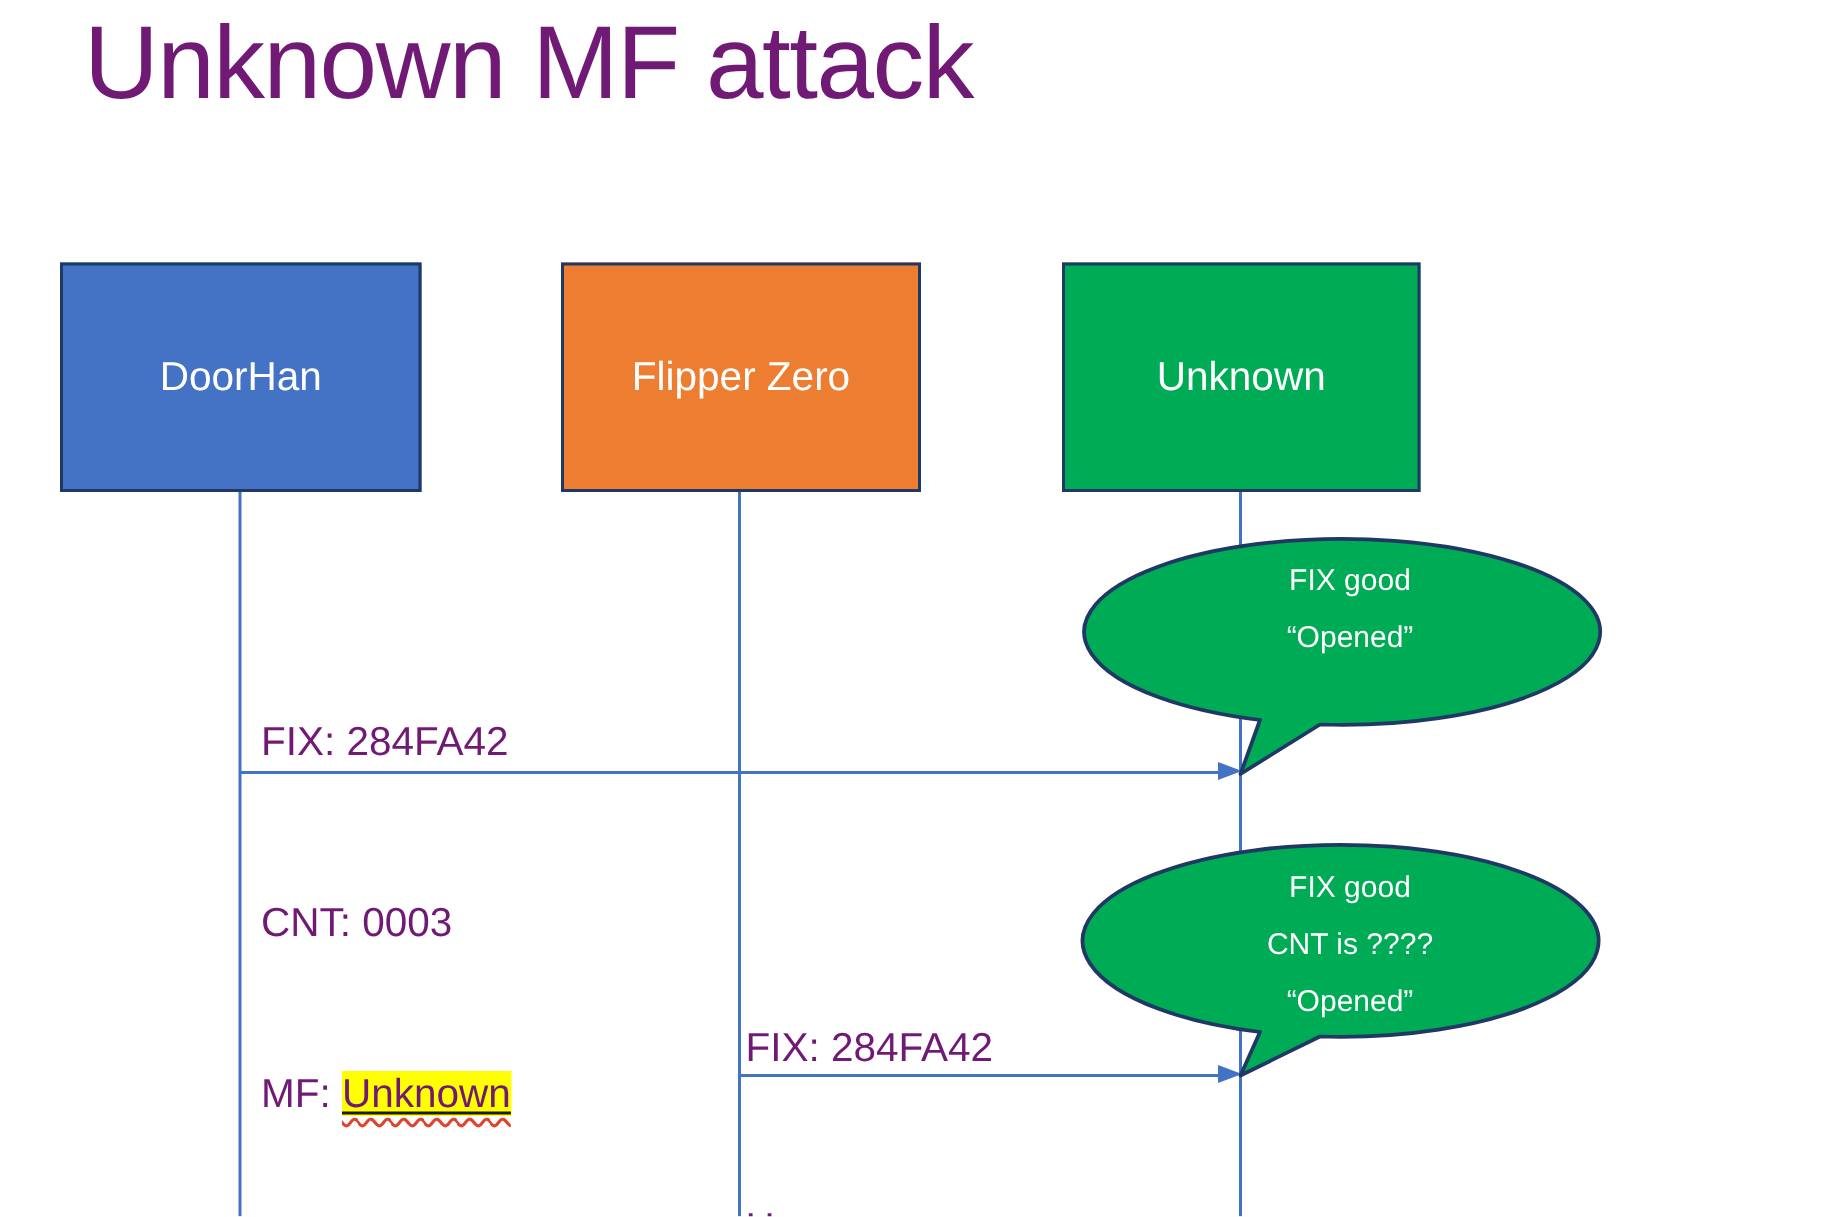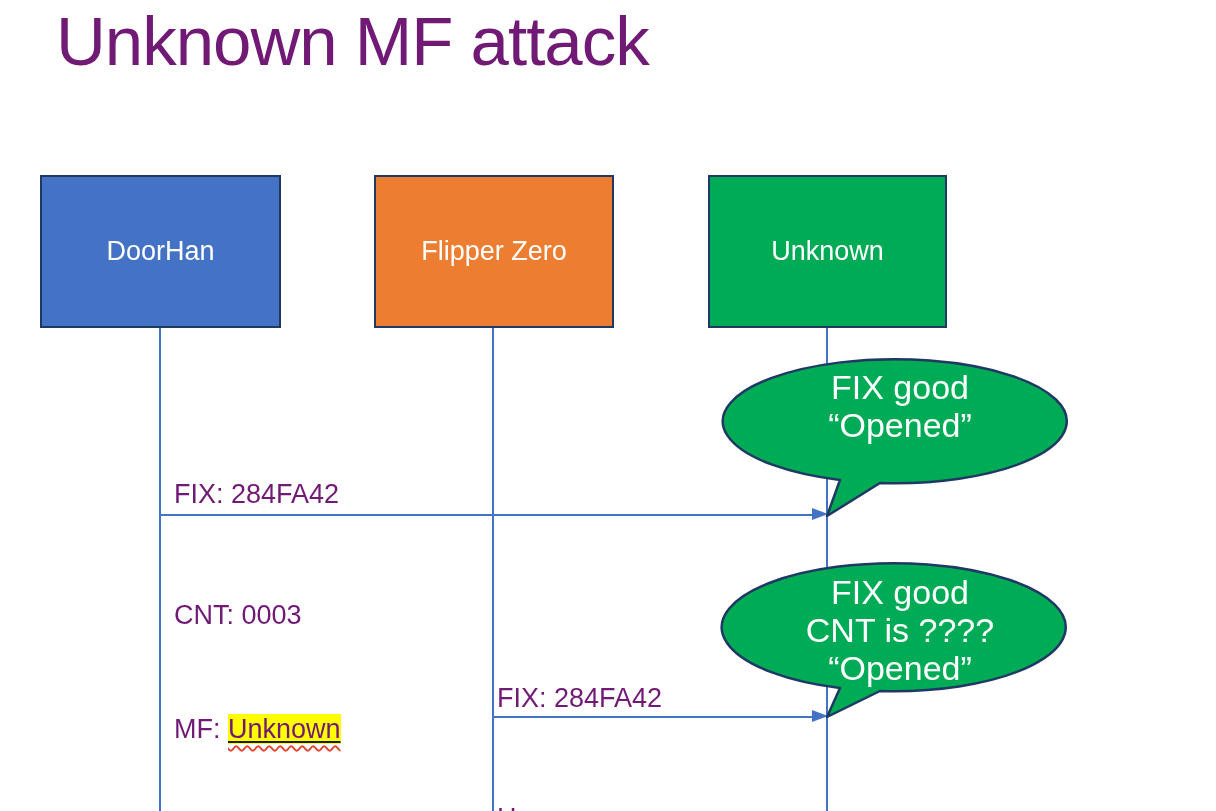--- a/index.html
+++ b/index.html
@@ -73,21 +73,21 @@
   .callout-svg { position:absolute; z-index:3; }
   .co1 { left:710px; top:352px; }
   .co2 { left:710px; top:556px; }
   .callout-svg path {
     fill:var(--callout-fill,#00AB55);
     stroke:var(--callout-border,#1F3864);
     stroke-width:2.5px; stroke-linejoin:round;
   }
   .callout-text {
     position:absolute; width:310px; left:745px; text-align:center;
-    font-size:34px; line-height:38px; color:#ffffff; z-index:4;
+    font-size:20px; line-height:38px; color:#ffffff; z-index:4;
   }
   .ct1 { top:368px; }
   .ct2 { top:573px; }
 </style>
 </head>
 <body>
 
 <div class="stage">
 
   <h1 class="slide-title">Unknown MF attack</h1>

